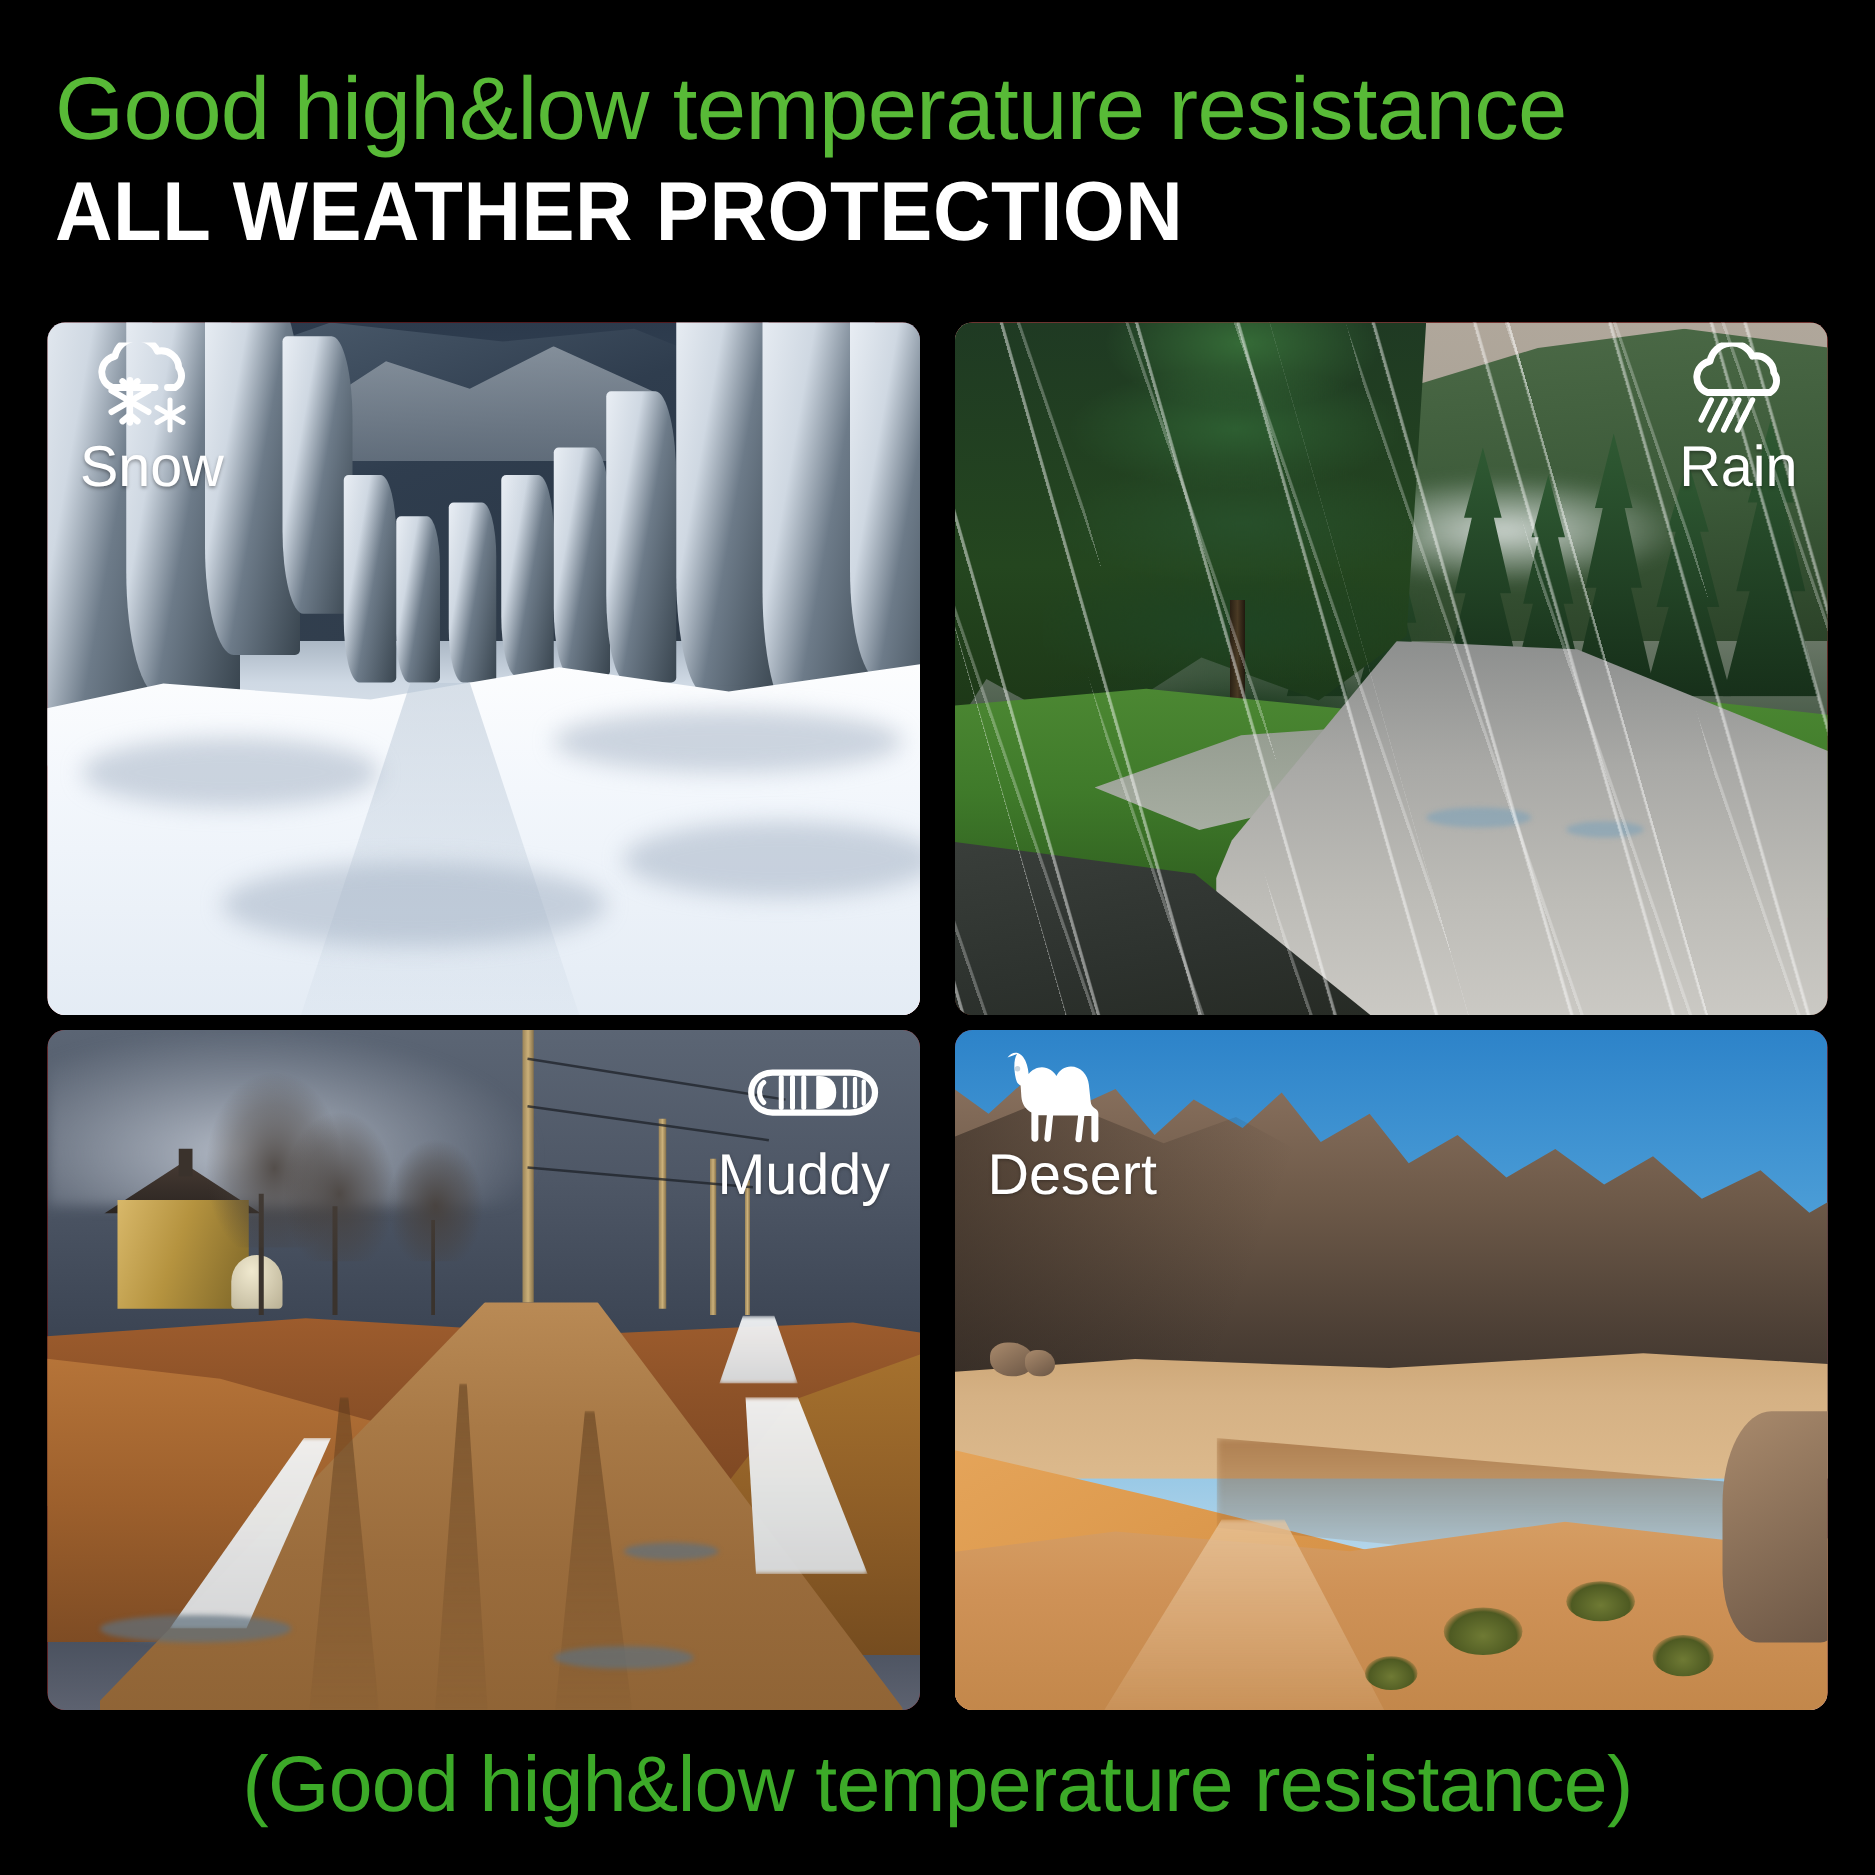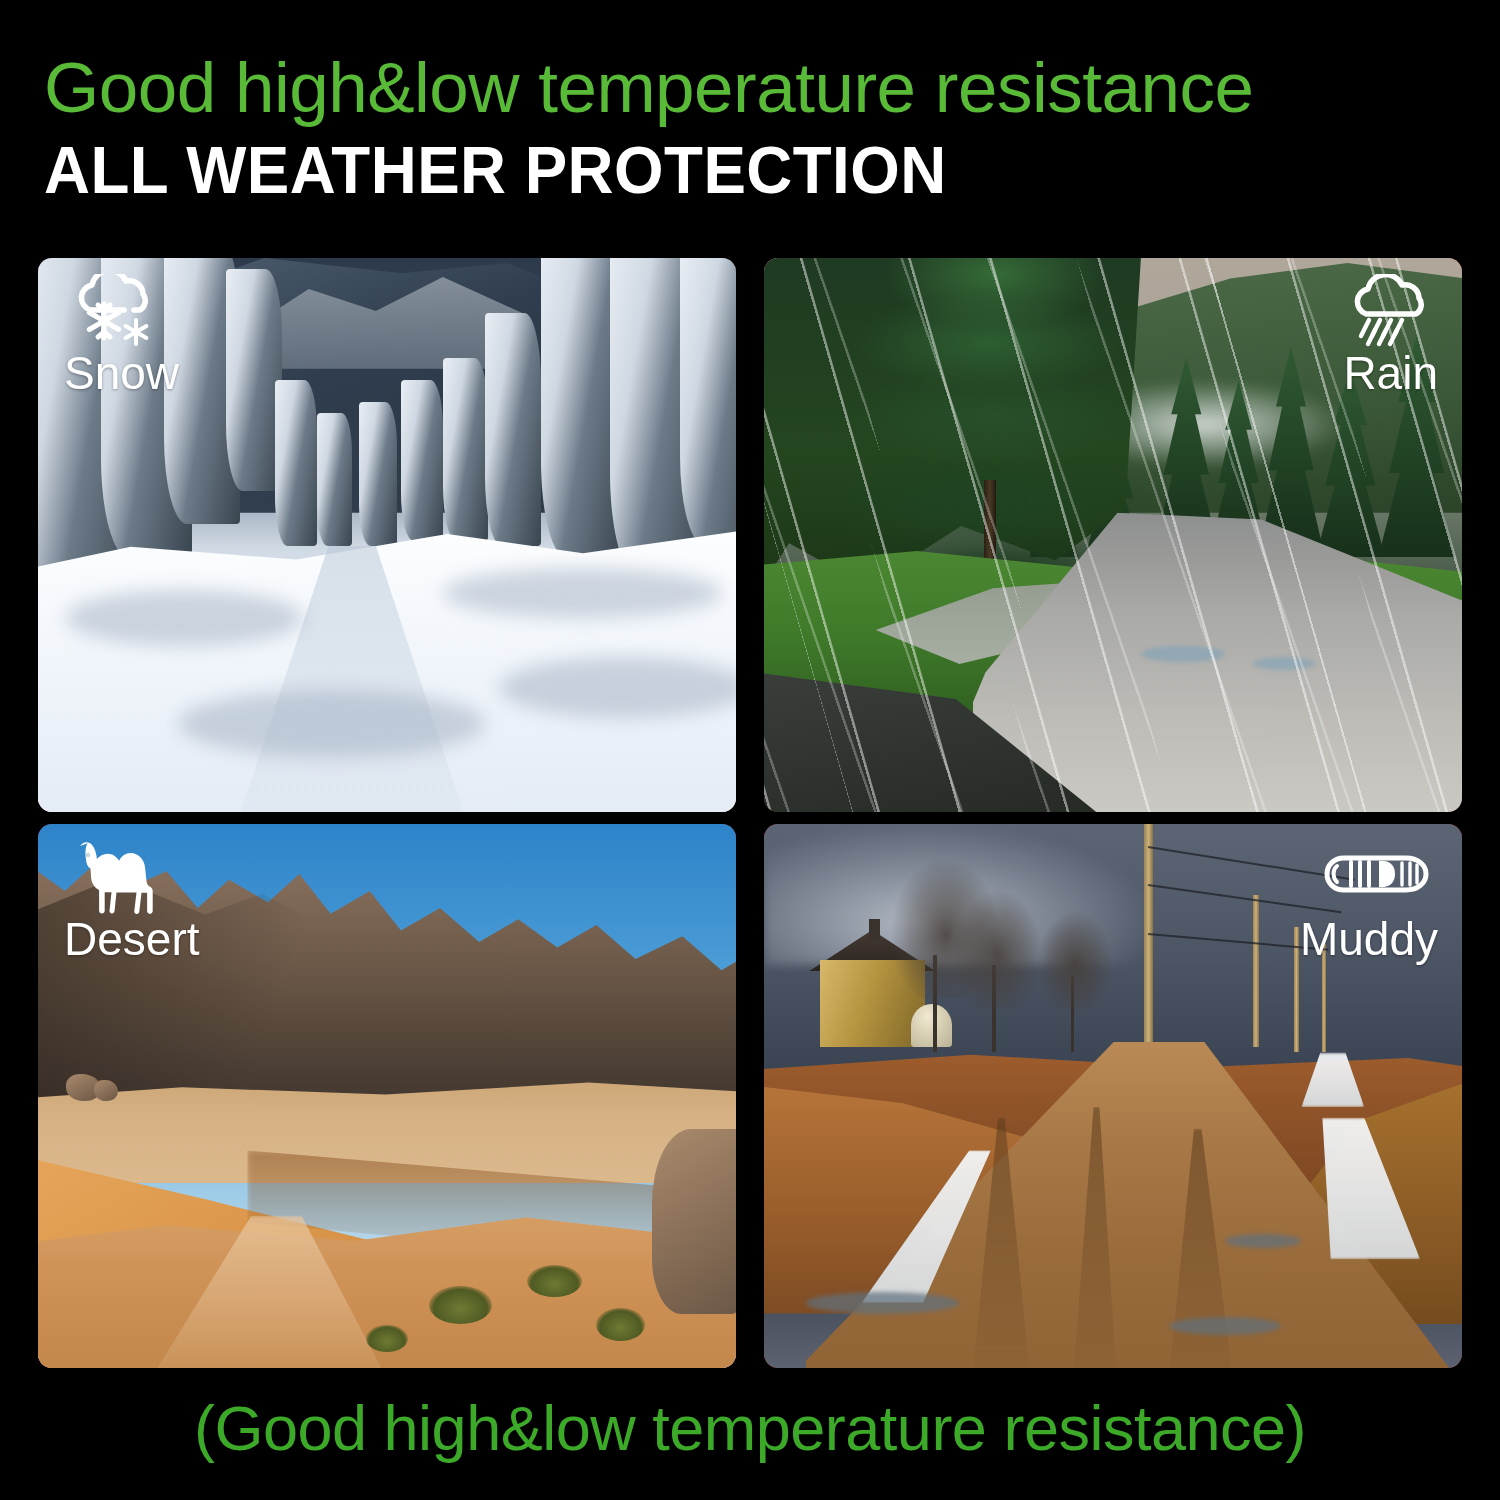--- a/index.html
+++ b/index.html
@@ -465,20 +465,84 @@
               <path d="M38 46 L30 62"></path>
               <path d="M49 46 L41 62"></path>
               <path d="M60 46 L52 62"></path>
               <path d="M33 56 L26 70"></path>
               <path d="M44 56 L37 70"></path>
               <path d="M55 56 L48 70"></path>
             </g>
           </svg>
         </div>
         <div class="lbl">Rain</div>
+      </div>
+    </div>
+
+    <div class="panel">
+      <div class="scene">
+        <div class="mud-sky"></div>
+        <div class="mud-cloud"></div>
+
+        <div class="mud-roof"></div>
+        <div class="mud-chimney"></div>
+        <div class="mud-house"></div>
+        <div class="mud-dome"></div>
+
+        <div class="bare-trunk" style="left:24.2%;top:24%;width:4px;height:18%;"></div>
+        <div class="bare-tree" style="left:18%;top:6%;width:16%;height:26%;"></div>
+        <div class="bare-trunk" style="left:32.6%;top:26%;width:4px;height:16%;"></div>
+        <div class="bare-tree" style="left:27%;top:12%;width:13%;height:22%;"></div>
+        <div class="bare-trunk" style="left:44%;top:28%;width:3px;height:14%;"></div>
+        <div class="bare-tree" style="left:39%;top:16%;width:11%;height:18%;"></div>
+
+        <div class="pole" style="left:54.5%;top:0%;width:9px;height:40%;"></div>
+        <div class="pole" style="left:70%;top:13%;width:6px;height:28%;"></div>
+        <div class="pole" style="left:76%;top:19%;width:5px;height:23%;"></div>
+        <div class="pole" style="left:80%;top:22%;width:4px;height:20%;"></div>
+        <div class="wire" style="left:55%;top:4%;width:30%;transform:rotate(9deg);"></div>
+        <div class="wire" style="left:55%;top:11%;width:28%;transform:rotate(8deg);"></div>
+        <div class="wire" style="left:55%;top:20%;width:26%;transform:rotate(5deg);"></div>
+
+        <div class="mud-field"></div>
+        <div class="mud-grass"></div>
+        <div class="mud-grass-r"></div>
+        <div class="mud-road"></div>
+
+        <div class="mud-snow" style="left:14%;bottom:12%;width:22%;height:28%;clip-path:polygon(70% 0,84% 0,40% 100%,0 100%);"></div>
+        <div class="mud-snow" style="right:6%;bottom:20%;width:20%;height:26%;clip-path:polygon(30% 0,60% 0,100% 100%,36% 100%);"></div>
+        <div class="mud-snow" style="right:14%;bottom:48%;width:9%;height:10%;clip-path:polygon(30% 0,70% 0,100% 100%,0 100%);"></div>
+
+        <div class="mud-rut" style="left:30%;bottom:0;width:8%;height:46%;clip-path:polygon(44% 0,56% 0,100% 100%,0 100%);"></div>
+        <div class="mud-rut" style="left:44%;bottom:0;width:7%;height:48%;clip-path:polygon(46% 0,58% 0,92% 100%,6% 100%);"></div>
+        <div class="mud-rut" style="left:58%;bottom:0;width:9%;height:44%;clip-path:polygon(40% 0,52% 0,100% 100%,2% 100%);"></div>
+        <div class="mud-puddle" style="left:6%;bottom:10%;width:22%;height:4%;"></div>
+        <div class="mud-puddle" style="left:58%;bottom:6%;width:16%;height:3.4%;"></div>
+        <div class="mud-puddle" style="left:66%;bottom:22%;width:11%;height:2.6%;"></div>
+      </div>
+
+      <div class="badge right">
+        <div class="glyph">
+          <svg width="116" height="70" viewBox="0 0 116 70" aria-hidden="true">
+            <path d="M22 14 h62 c12 0 20 7 20 16 c0 9 -8 16 -20 16 h-62 c-10 0 -17 -7 -17 -16 c0 -9 7 -16 17 -16 z" fill="none" stroke="#ffffff" stroke-width="5"></path>
+            <path d="M15 22 c-4 3 -5 11 0 16" fill="none" stroke="#ffffff" stroke-width="4" stroke-linecap="round"></path>
+            <g stroke="#ffffff" stroke-width="4" stroke-linecap="round">
+              <path d="M29 18 L29 42"></path>
+              <path d="M38 18 L38 42"></path>
+              <path d="M47 18 L47 42"></path>
+            </g>
+            <path d="M57 17 c9 -1 16 3 16 13 c0 10 -7 14 -16 13 z" fill="#ffffff"></path>
+            <g stroke="#ffffff" stroke-width="3.4" stroke-linecap="round">
+              <path d="M80 19 L80 41"></path>
+              <path d="M88 19 L88 41"></path>
+              <path d="M95 21 L95 39"></path>
+            </g>
+          </svg>
+        </div>
+        <div class="lbl">Muddy</div>
       </div>
     </div>
 
     <div class="panel">
       <div class="scene">
         <div class="des-sky"></div>
         <div class="des-rocks"></div>
         <div class="des-rock-shade"></div>
         <div class="des-flat"></div>
         <div class="des-dune"></div>
@@ -533,81 +597,17 @@
               c-1 -2.8 -1.6 -6.6 -1.8 -10.4
               c-0.2 -4.8 0.4 -9 2.2 -11.4
               Z"></path>
             <circle cx="24" cy="15" r="2.2" fill="#c9d5de"></circle>
           </svg>
         </div>
         <div class="lbl">Desert</div>
       </div>
     </div>
 
-    <div class="panel">
-      <div class="scene">
-        <div class="mud-sky"></div>
-        <div class="mud-cloud"></div>
-
-        <div class="mud-roof"></div>
-        <div class="mud-chimney"></div>
-        <div class="mud-house"></div>
-        <div class="mud-dome"></div>
-
-        <div class="bare-trunk" style="left:24.2%;top:24%;width:4px;height:18%;"></div>
-        <div class="bare-tree" style="left:18%;top:6%;width:16%;height:26%;"></div>
-        <div class="bare-trunk" style="left:32.6%;top:26%;width:4px;height:16%;"></div>
-        <div class="bare-tree" style="left:27%;top:12%;width:13%;height:22%;"></div>
-        <div class="bare-trunk" style="left:44%;top:28%;width:3px;height:14%;"></div>
-        <div class="bare-tree" style="left:39%;top:16%;width:11%;height:18%;"></div>
-
-        <div class="pole" style="left:54.5%;top:0%;width:9px;height:40%;"></div>
-        <div class="pole" style="left:70%;top:13%;width:6px;height:28%;"></div>
-        <div class="pole" style="left:76%;top:19%;width:5px;height:23%;"></div>
-        <div class="pole" style="left:80%;top:22%;width:4px;height:20%;"></div>
-        <div class="wire" style="left:55%;top:4%;width:30%;transform:rotate(9deg);"></div>
-        <div class="wire" style="left:55%;top:11%;width:28%;transform:rotate(8deg);"></div>
-        <div class="wire" style="left:55%;top:20%;width:26%;transform:rotate(5deg);"></div>
-
-        <div class="mud-field"></div>
-        <div class="mud-grass"></div>
-        <div class="mud-grass-r"></div>
-        <div class="mud-road"></div>
-
-        <div class="mud-snow" style="left:14%;bottom:12%;width:22%;height:28%;clip-path:polygon(70% 0,84% 0,40% 100%,0 100%);"></div>
-        <div class="mud-snow" style="right:6%;bottom:20%;width:20%;height:26%;clip-path:polygon(30% 0,60% 0,100% 100%,36% 100%);"></div>
-        <div class="mud-snow" style="right:14%;bottom:48%;width:9%;height:10%;clip-path:polygon(30% 0,70% 0,100% 100%,0 100%);"></div>
-
-        <div class="mud-rut" style="left:30%;bottom:0;width:8%;height:46%;clip-path:polygon(44% 0,56% 0,100% 100%,0 100%);"></div>
-        <div class="mud-rut" style="left:44%;bottom:0;width:7%;height:48%;clip-path:polygon(46% 0,58% 0,92% 100%,6% 100%);"></div>
-        <div class="mud-rut" style="left:58%;bottom:0;width:9%;height:44%;clip-path:polygon(40% 0,52% 0,100% 100%,2% 100%);"></div>
-        <div class="mud-puddle" style="left:6%;bottom:10%;width:22%;height:4%;"></div>
-        <div class="mud-puddle" style="left:58%;bottom:6%;width:16%;height:3.4%;"></div>
-        <div class="mud-puddle" style="left:66%;bottom:22%;width:11%;height:2.6%;"></div>
-      </div>
-
-      <div class="badge right">
-        <div class="glyph">
-          <svg width="116" height="70" viewBox="0 0 116 70" aria-hidden="true">
-            <path d="M22 14 h62 c12 0 20 7 20 16 c0 9 -8 16 -20 16 h-62 c-10 0 -17 -7 -17 -16 c0 -9 7 -16 17 -16 z" fill="none" stroke="#ffffff" stroke-width="5"></path>
-            <path d="M15 22 c-4 3 -5 11 0 16" fill="none" stroke="#ffffff" stroke-width="4" stroke-linecap="round"></path>
-            <g stroke="#ffffff" stroke-width="4" stroke-linecap="round">
-              <path d="M29 18 L29 42"></path>
-              <path d="M38 18 L38 42"></path>
-              <path d="M47 18 L47 42"></path>
-            </g>
-            <path d="M57 17 c9 -1 16 3 16 13 c0 10 -7 14 -16 13 z" fill="#ffffff"></path>
-            <g stroke="#ffffff" stroke-width="3.4" stroke-linecap="round">
-              <path d="M80 19 L80 41"></path>
-              <path d="M88 19 L88 41"></path>
-              <path d="M95 21 L95 39"></path>
-            </g>
-          </svg>
-        </div>
-        <div class="lbl">Muddy</div>
-      </div>
-    </div>
-
   </div>
 
   <div class="footer">(Good high&amp;low temperature resistance)</div>
 
 </div>
 
 </body></html>

